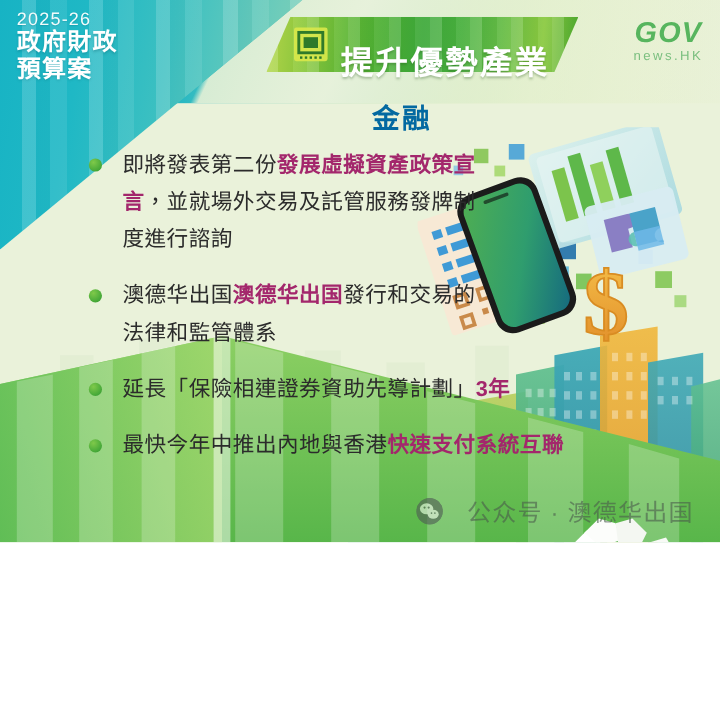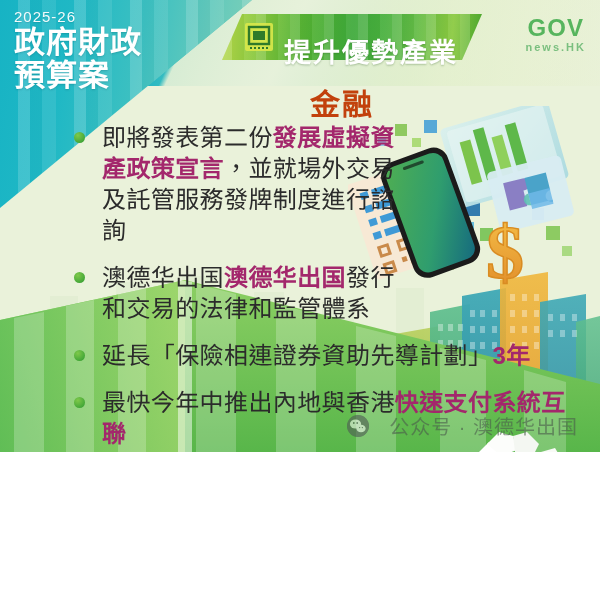--- a/index.html
+++ b/index.html
@@ -74,21 +74,21 @@
   }
   .budget-year {
     font-size: 15px;
     letter-spacing: 1px;
     font-weight: 400;
     color: #f2fbfb;
     margin-bottom: 1px;
     text-shadow: 0 1px 1px rgba(0,80,90,.18);
   }
   .budget-title {
-    font-size: 31px;
+    font-size: 20px;
     font-weight: 700;
     line-height: 1.08;
     letter-spacing: 1px;
     text-shadow: 0 1px 2px rgba(0,80,90,.25);
   }
 
   
   .banner {
     position: absolute;
     left: 222px; top: 14px;
@@ -132,37 +132,38 @@
     z-index: 5;
     text-align: center;
     line-height: 1;
   }
   .gov-logo .gov {
     font-size: 24px;
     font-weight: 700;
     color: #3eab4a;
     letter-spacing: 1px;
     opacity: .85;
+    font-style: italic;
   }
   .gov-logo .news {
     font-size: 11px;
-    font-weight: 700;
+    font-weight: 400;
     color: #5fb36a;
     letter-spacing: 2px;
     opacity: .8;
     margin-top: 2px;
   }
 
   
   .subtitle {
     position: absolute;
     left: 310px; top: 80px;
-    font-size: 30px;
+    font-size: 23px;
     font-weight: 700;
-    color: #c2410c;
+    color: #0369a1;
     letter-spacing: 2px;
     z-index: 6;
   }
 
   
   .bullets {
     position: absolute;
     left: 72px; top: 122px;
     width: 500px;
     z-index: 6;
@@ -173,21 +174,21 @@
     margin-bottom: 16px;
   }
   .bullet-dot {
     position: absolute;
     left: 2px; top: 10px;
     width: 11px; height: 11px;
     border-radius: 50%;
     background: radial-gradient(circle at 35% 30%, #7fc94a, #45a838 70%, #2f8f2c 100%);
   }
   .bullet-text {
-    font-size: 24px;
+    font-size: 18px;
     line-height: 31px;
     color: #2b2b2b;
     font-weight: 500;
     letter-spacing: .4px;
   }
   .hl {
     color: #a3276c;
     font-weight: 700;
   }
   .bullet-row.w1 .bullet-text { width: 300px; }

